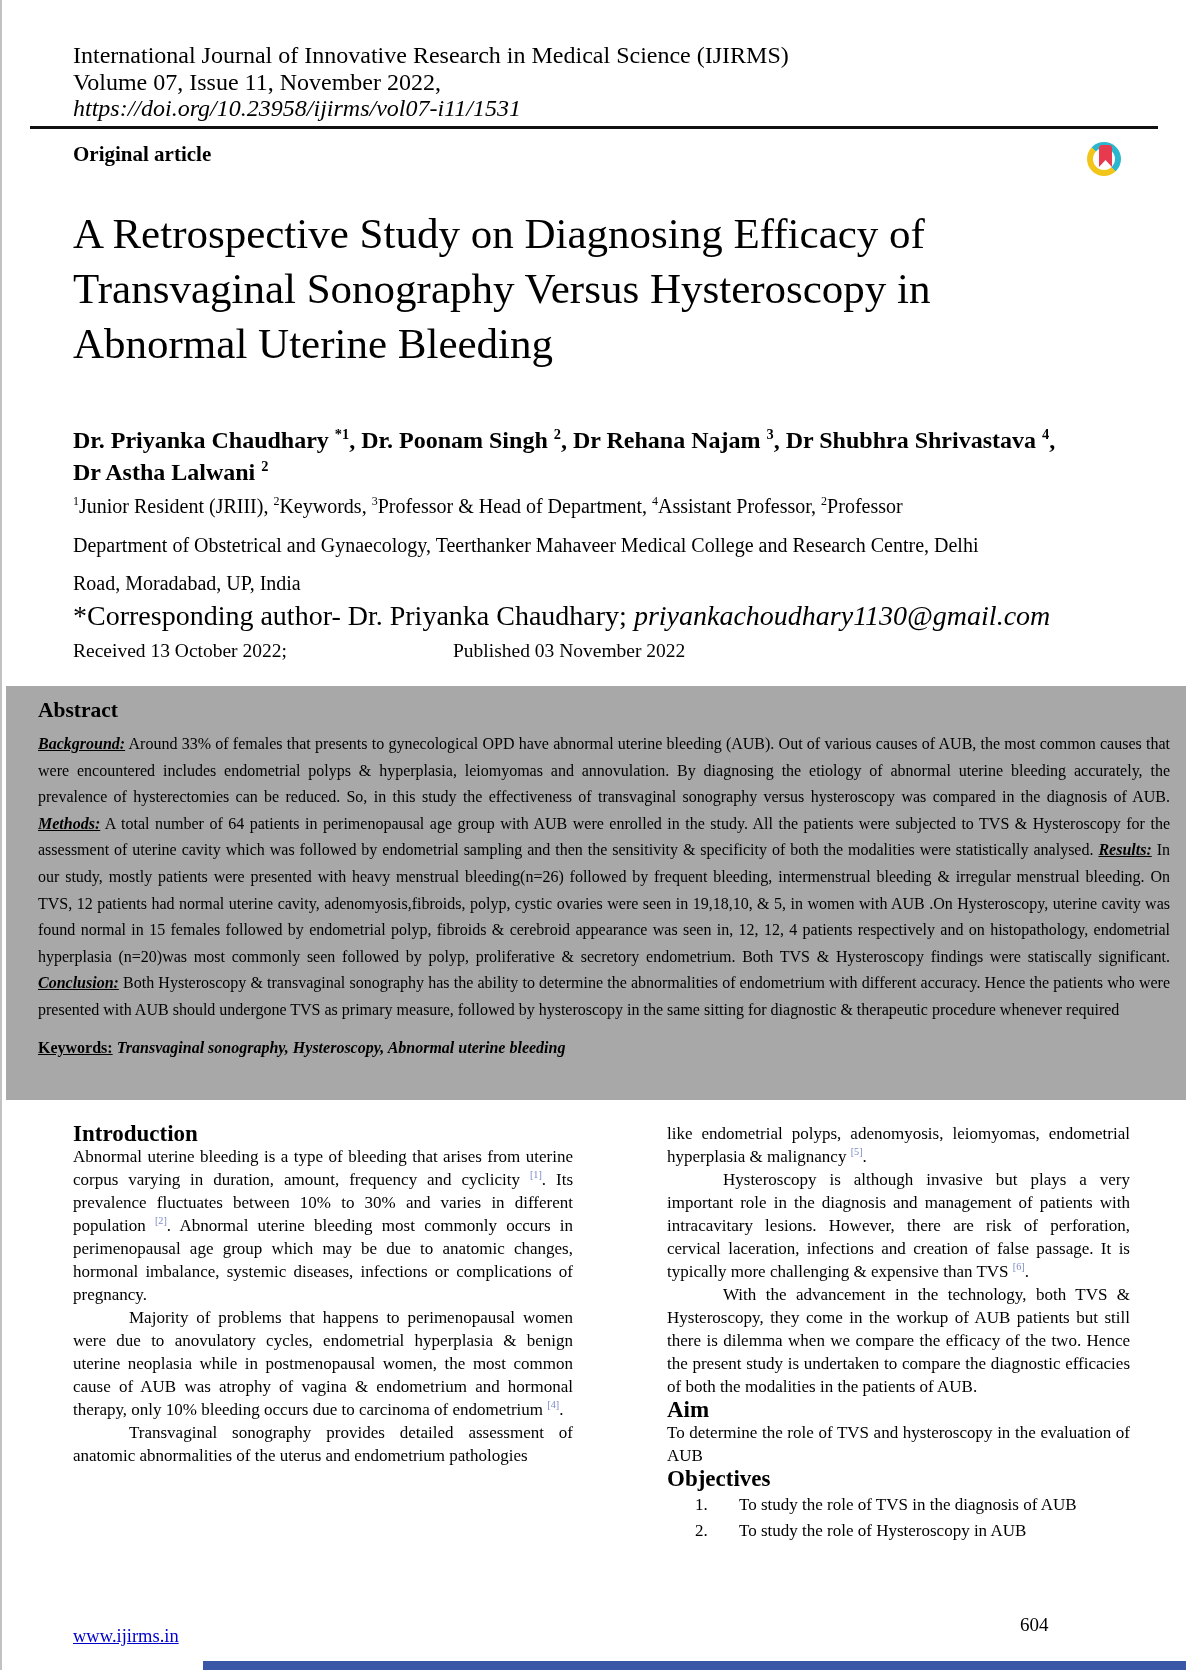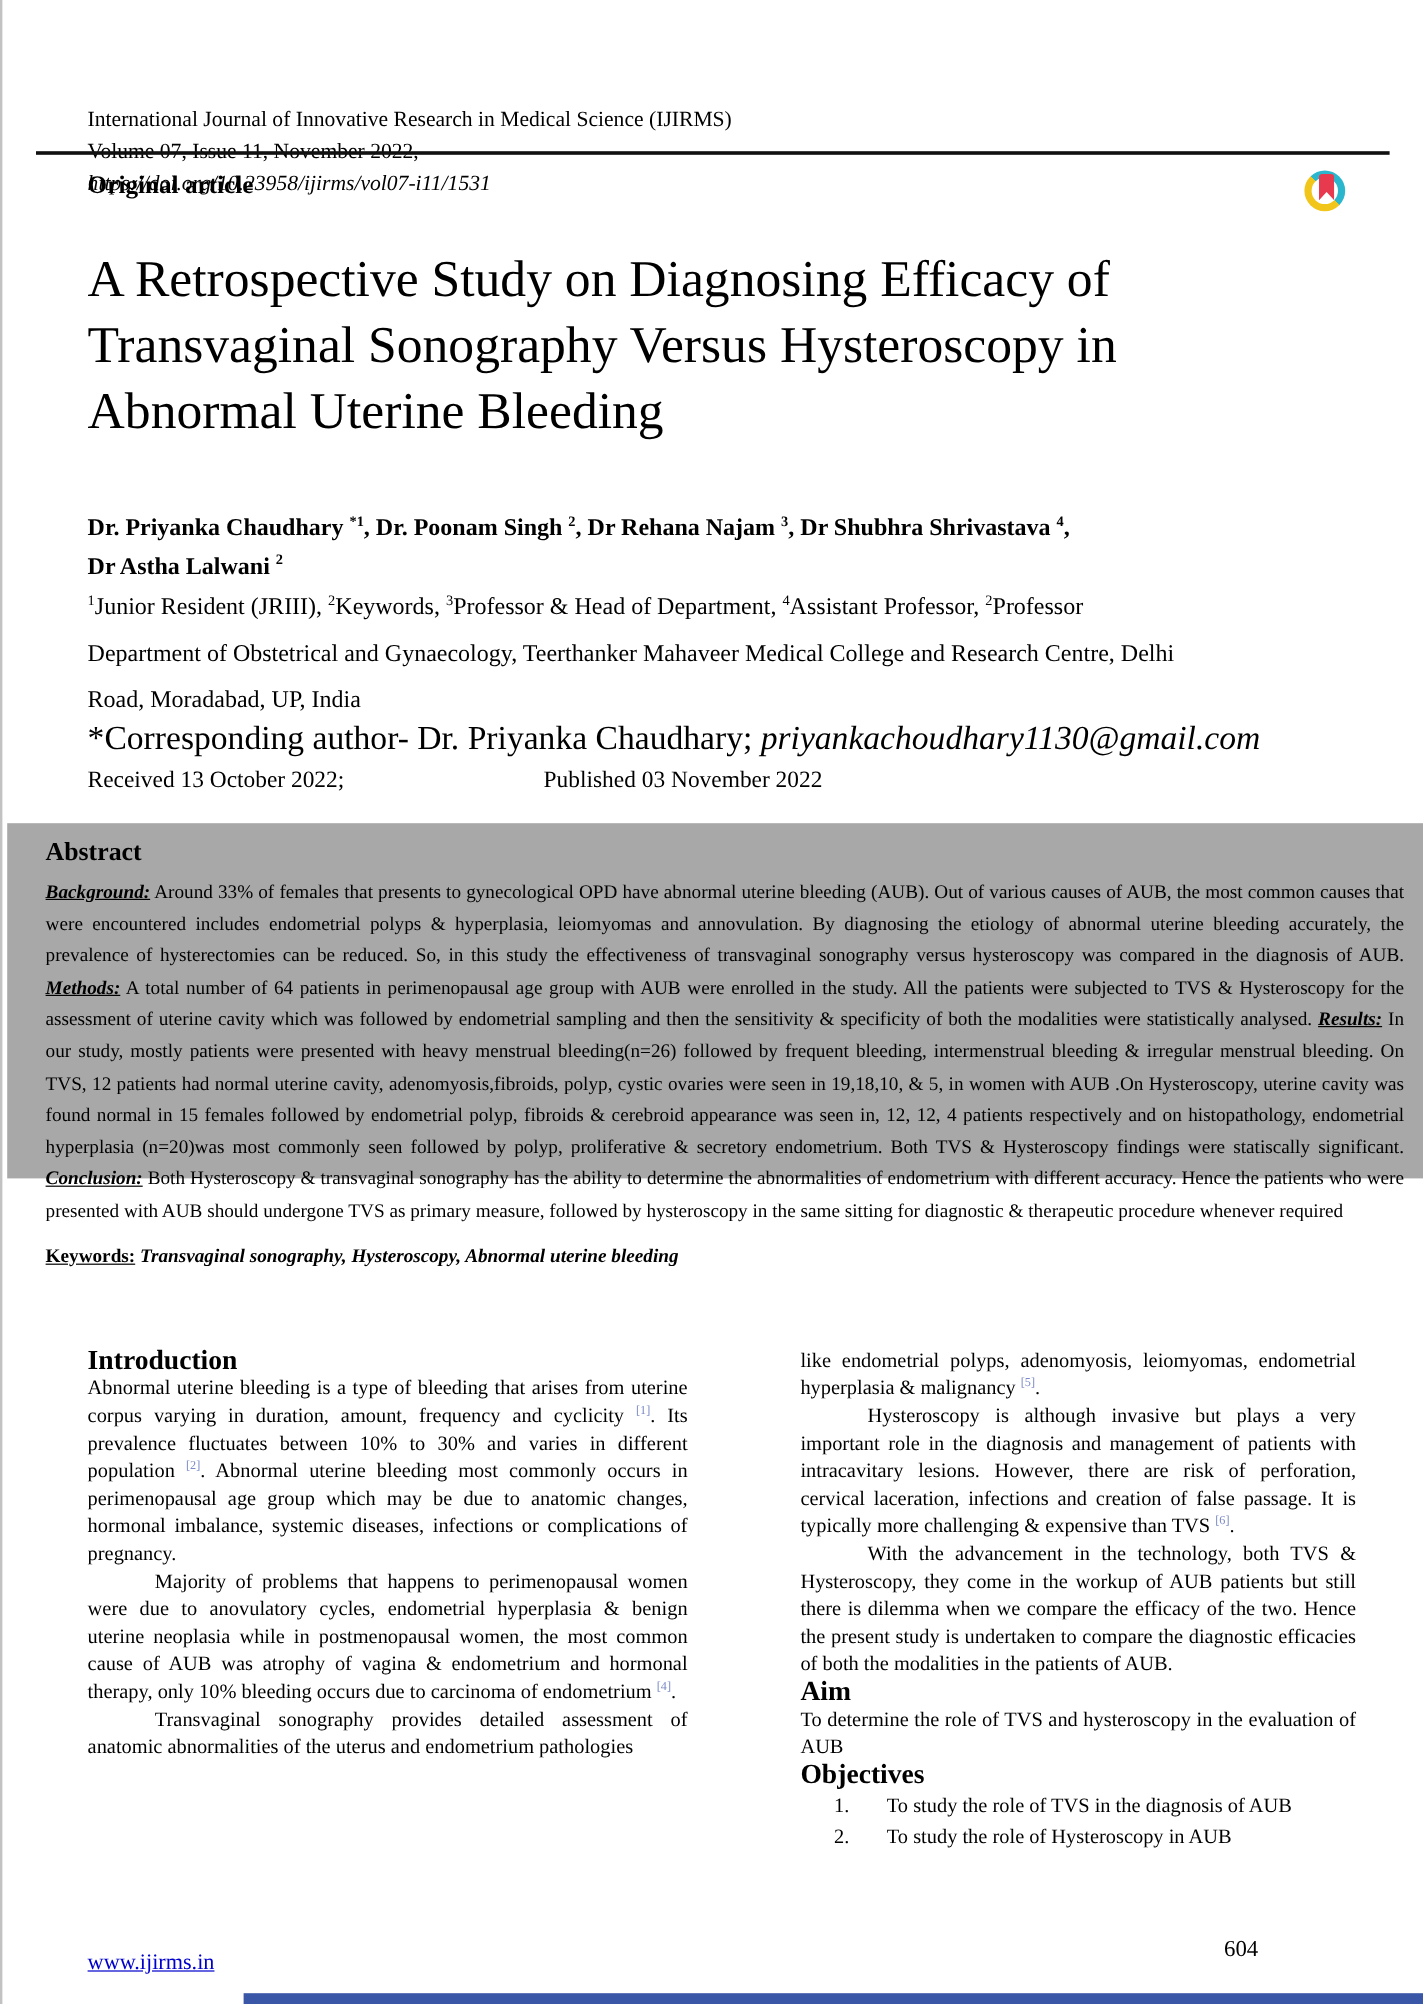--- a/index.html
+++ b/index.html
@@ -4,47 +4,47 @@
 <style>
   html,body { margin:0; padding:0; background:#ffffff; }
   .page {
     position:relative; width:1186px; height:1670px; overflow:hidden;
     background:#ffffff; color:var(--text,#000);
     font-family:"Liberation Serif","DejaVu Serif",serif;
   }
   .edge-left { position:absolute; left:0; top:0; bottom:0; width:2px; background:#c2c2c2; }
 
   
-  .header { position:absolute; top:42px; left:73px; right:60px; font-size:18px; line-height:26.5px;margin-top:44px; }
+  .header { position:absolute; top:42px; left:73px; right:60px; font-size:24px; line-height:26.5px; }
   .doi { font-style:italic; }
   .rule { position:absolute; top:126px; left:30px; right:28px; height:3px; background:var(--rule-black,#111); }
   .article-type { position:absolute; top:142px; left:73px; font-size:21px; font-weight:bold; }
 
   
   .logo { position:absolute; top:142px; left:1087px; width:34px; height:34px; }
   .logo-ring { position:absolute; left:0; top:0; width:34px; height:34px; border-radius:50%;
     background:conic-gradient(from 135deg, var(--logo-yellow,#f2c51b) 0 50%, var(--logo-teal,#2ab7ce) 50% 100%); }
   .logo-ring::after { content:""; position:absolute; left:6px; top:6px; right:6px; bottom:6px; background:#fff; border-radius:50%; }
   .logo-bookmark { position:absolute; left:12px; top:3px; width:13px; height:22px; z-index:2;
     background:var(--logo-red,#e83a4e); border-radius:3px 3px 0 0;
     clip-path:polygon(0 0,100% 0,100% 100%,50% 68%,0 100%); }
 
   
   .title { position:absolute; top:206px; left:73px; width:1000px; margin:0;
     font-size:43px; line-height:55px; font-weight:normal; }
   .authors { position:absolute; top:424px; left:73px; right:60px;
-    font-size:20px; font-weight:bold; line-height:32px; white-space:pre-wrap; }
+    font-size:24px; font-weight:bold; line-height:32px; white-space:pre-wrap; }
   .affiliations { position:absolute; top:487px; left:73px; right:55px;
     font-size:20px; line-height:38.5px; white-space:pre-wrap; }
   .corresponding { position:absolute; top:600px; left:73px; right:60px; font-size:28px; }
   .dates { position:absolute; top:640px; left:73px; right:60px; display:grid;
     grid-template-columns:360px 367px auto; font-size:19.5px;gap:20px; }
 
   
-  .abstract { position:absolute; top:686px; left:6px; right:0; height:296px; box-sizing:border-box;
+  .abstract { position:absolute; top:686px; left:6px; right:0; height:414px; box-sizing:border-box;
     background:var(--abstract-bg,#a8a8a8); padding:10px 16px 0 32px; }
   .abstract h2 { margin:2px 0 8px 0; font-size:21.5px; font-weight:bold; }
   .abs-body { margin:0; font-size:16px; line-height:26.6px; text-align:justify; }
   .keywords { margin:15px 0 0 0; font-size:16px; }
 
   
   .columns { position:absolute; top:1122px; left:73px; right:56px; display:flex; gap:94px;
     font-size:17px; line-height:23px; }
   .col-left { flex:0 0 500px; }
   .col-right { flex:1; min-width:0; }

